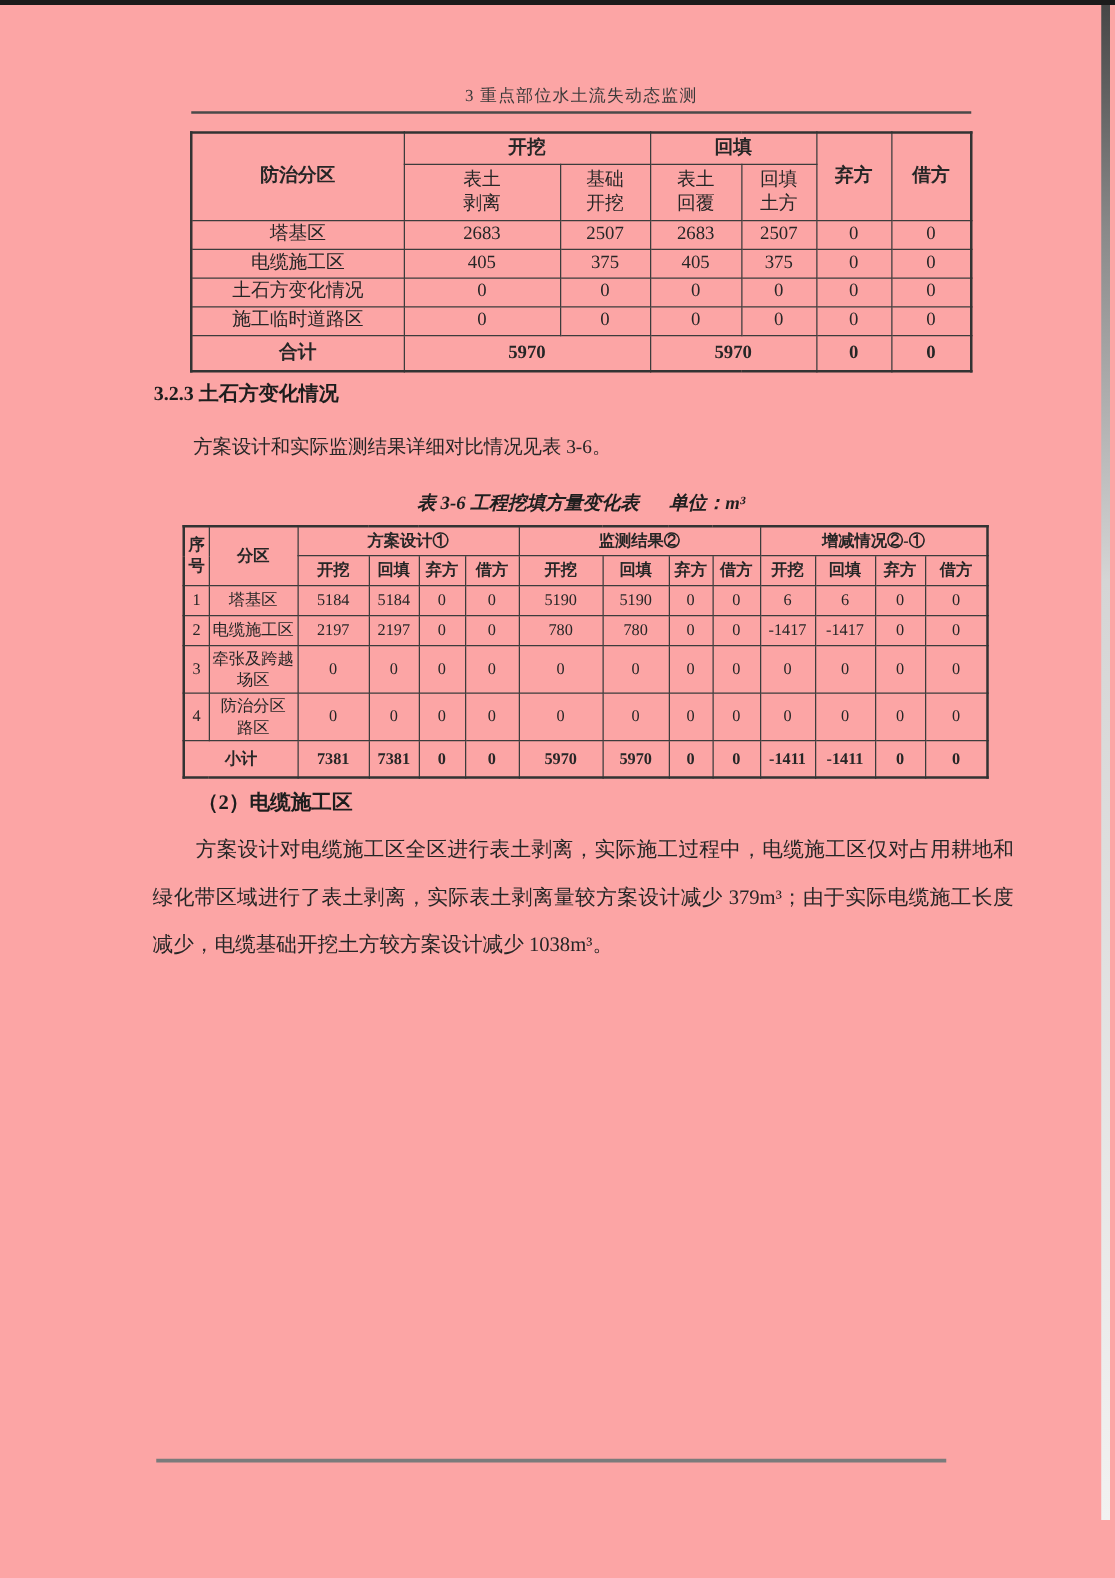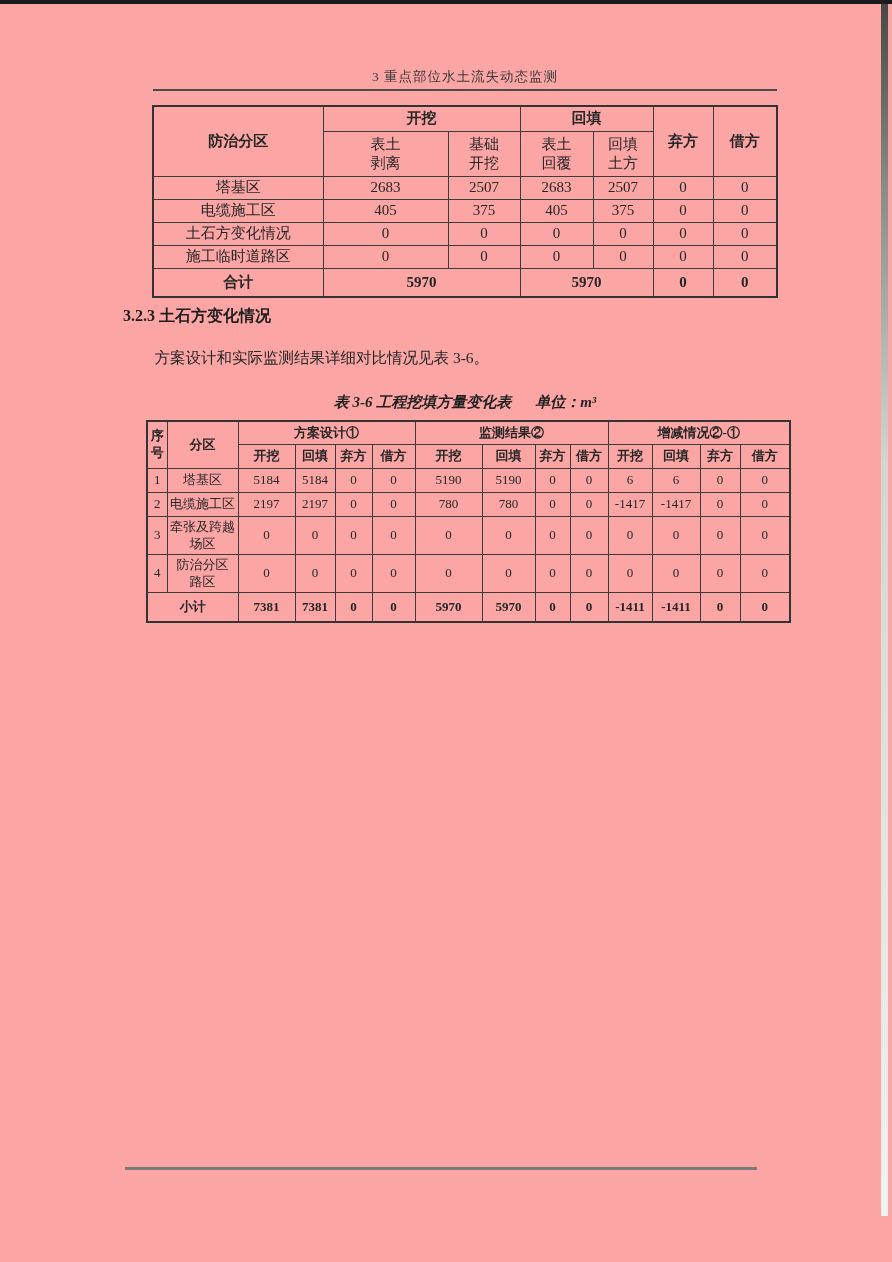--- a/index.html
+++ b/index.html
@@ -282,15 +282,17 @@
         <td>-1411</td>
         <td>-1411</td>
         <td>0</td>
         <td>0</td>
       </tr>
     </tbody>
   </table>
 
 
 
+  <div class="sub-heading">（2）电缆施工区</div>
+  <div class="para">方案设计对电缆施工区全区进行表土剥离，实际施工过程中，电缆施工区仅对占用耕地和绿化带区域进行了表土剥离，实际表土剥离量较方案设计减少 379m³；由于实际电缆施工长度减少，电缆基础开挖土方较方案设计减少 1038m³。</div>
 
   <div class="footer-rule"></div>
 </div>
 
 </body></html>

